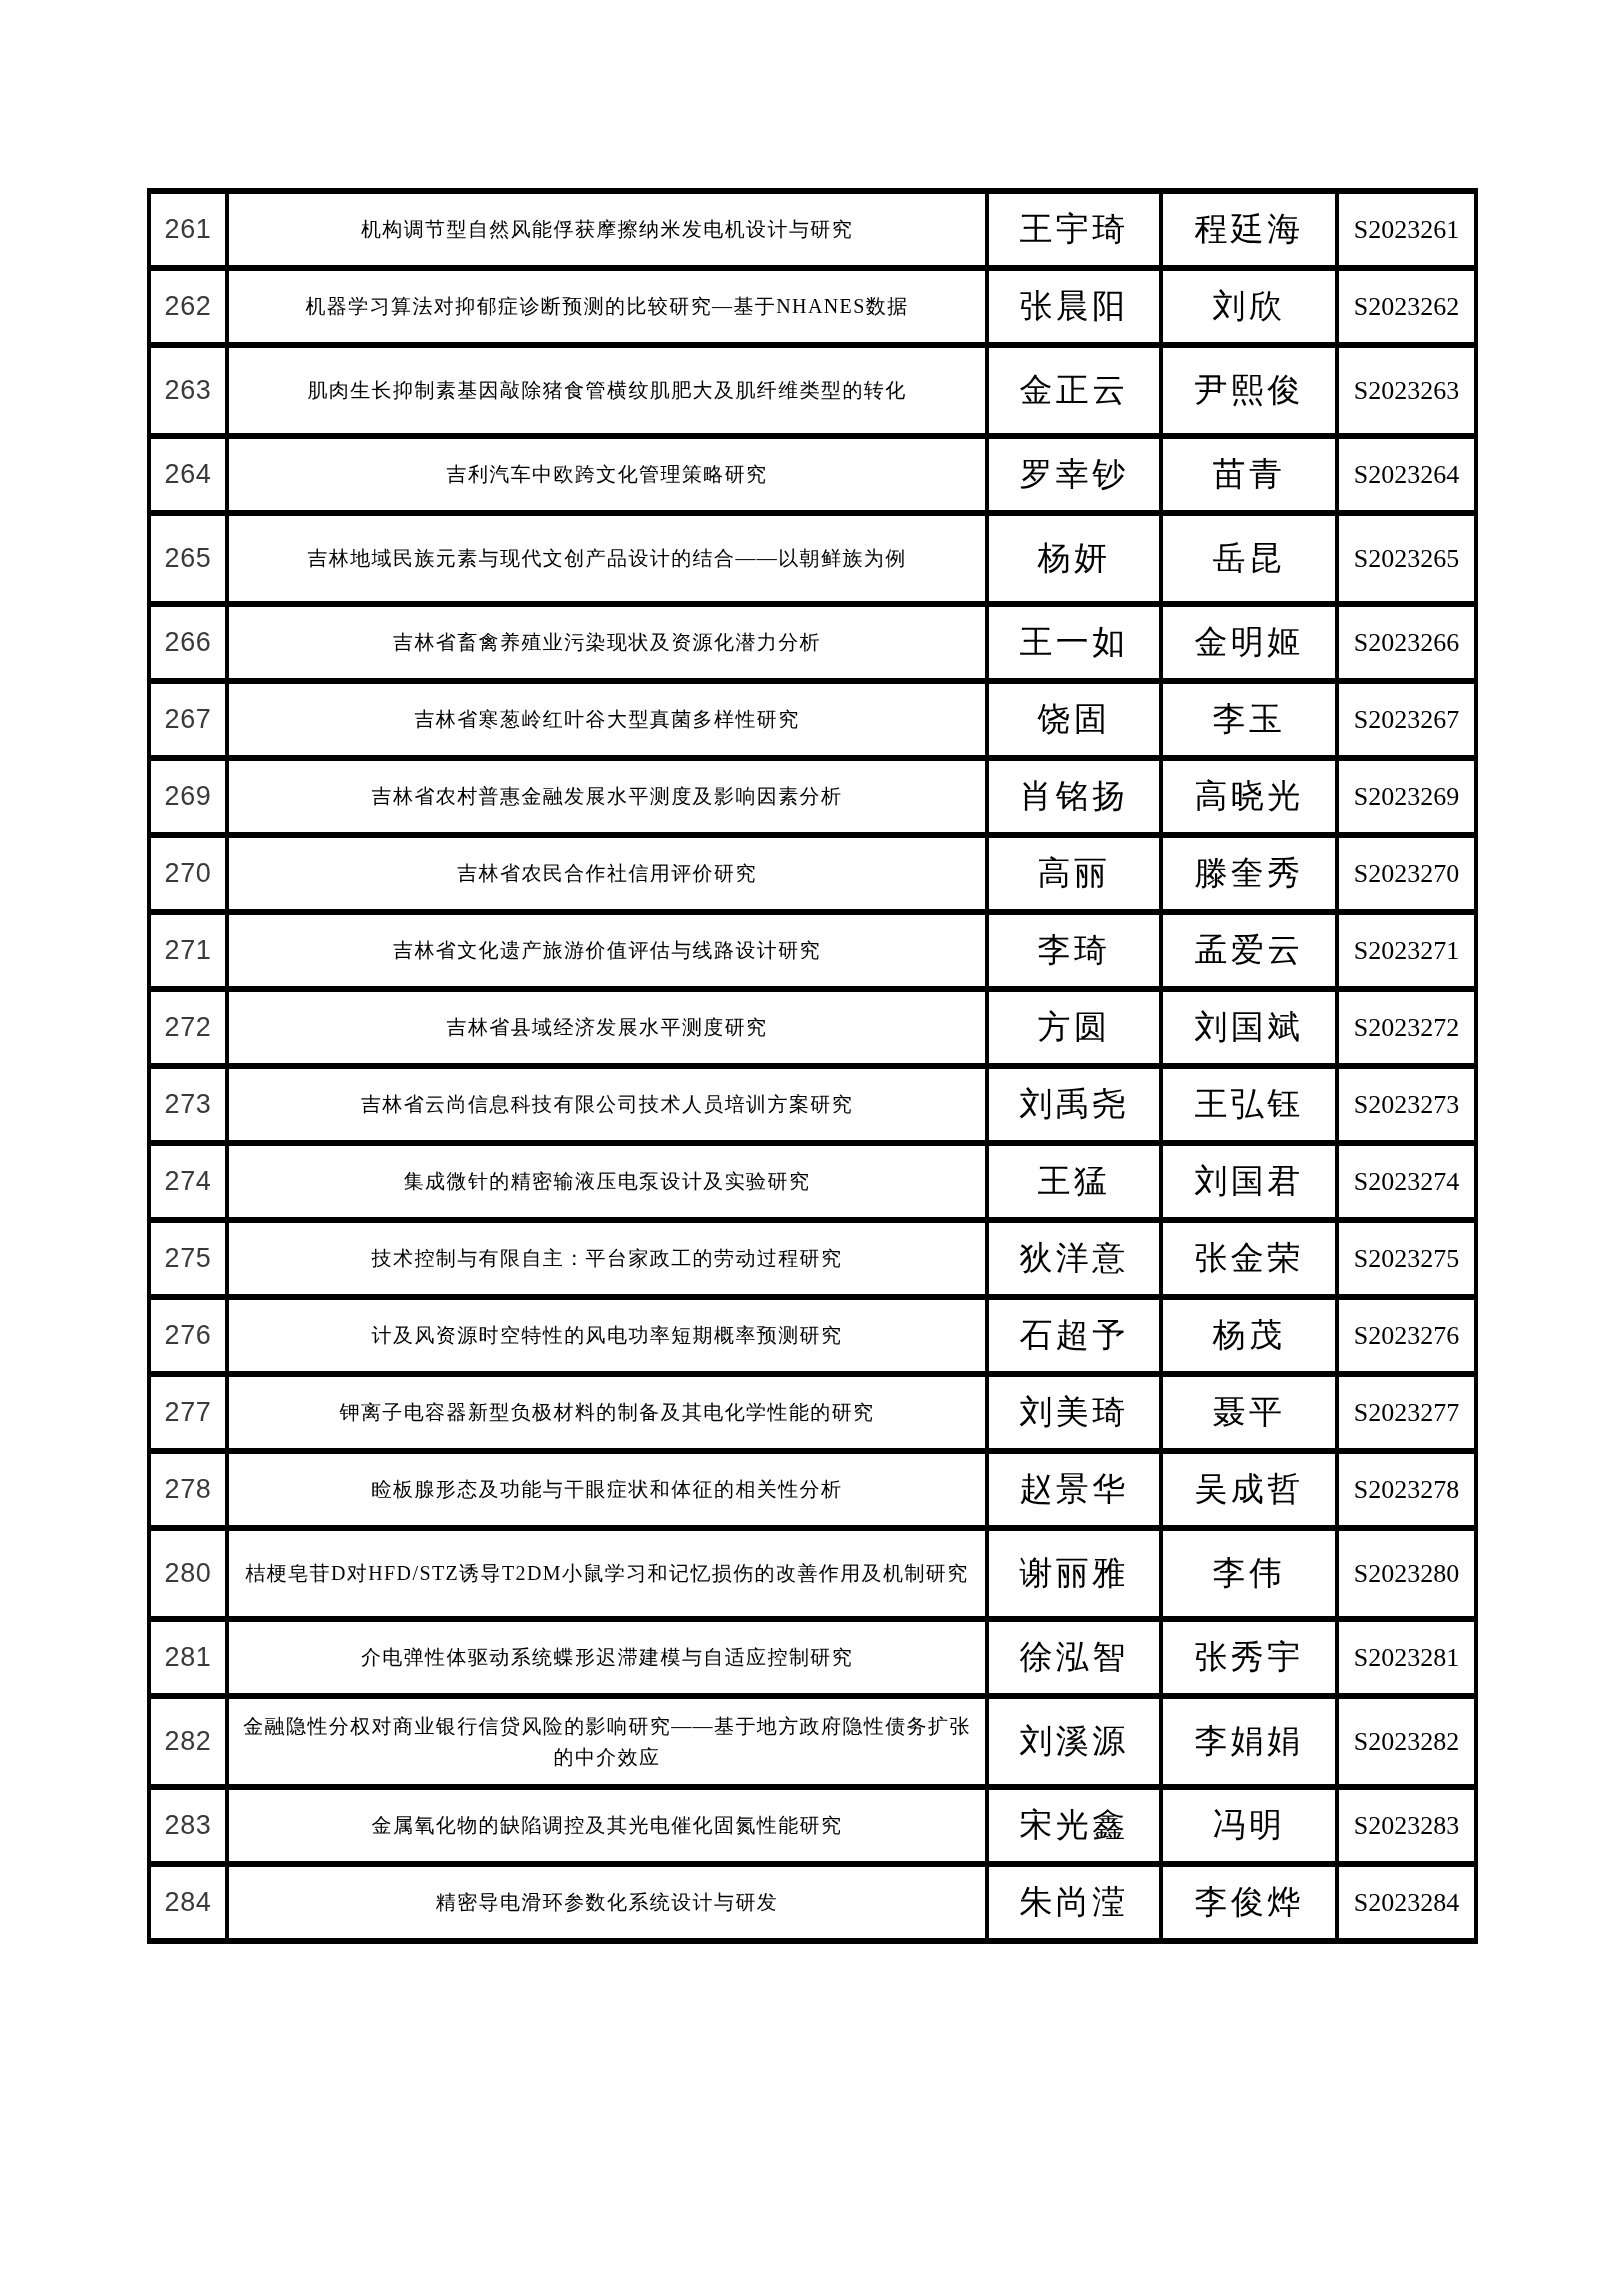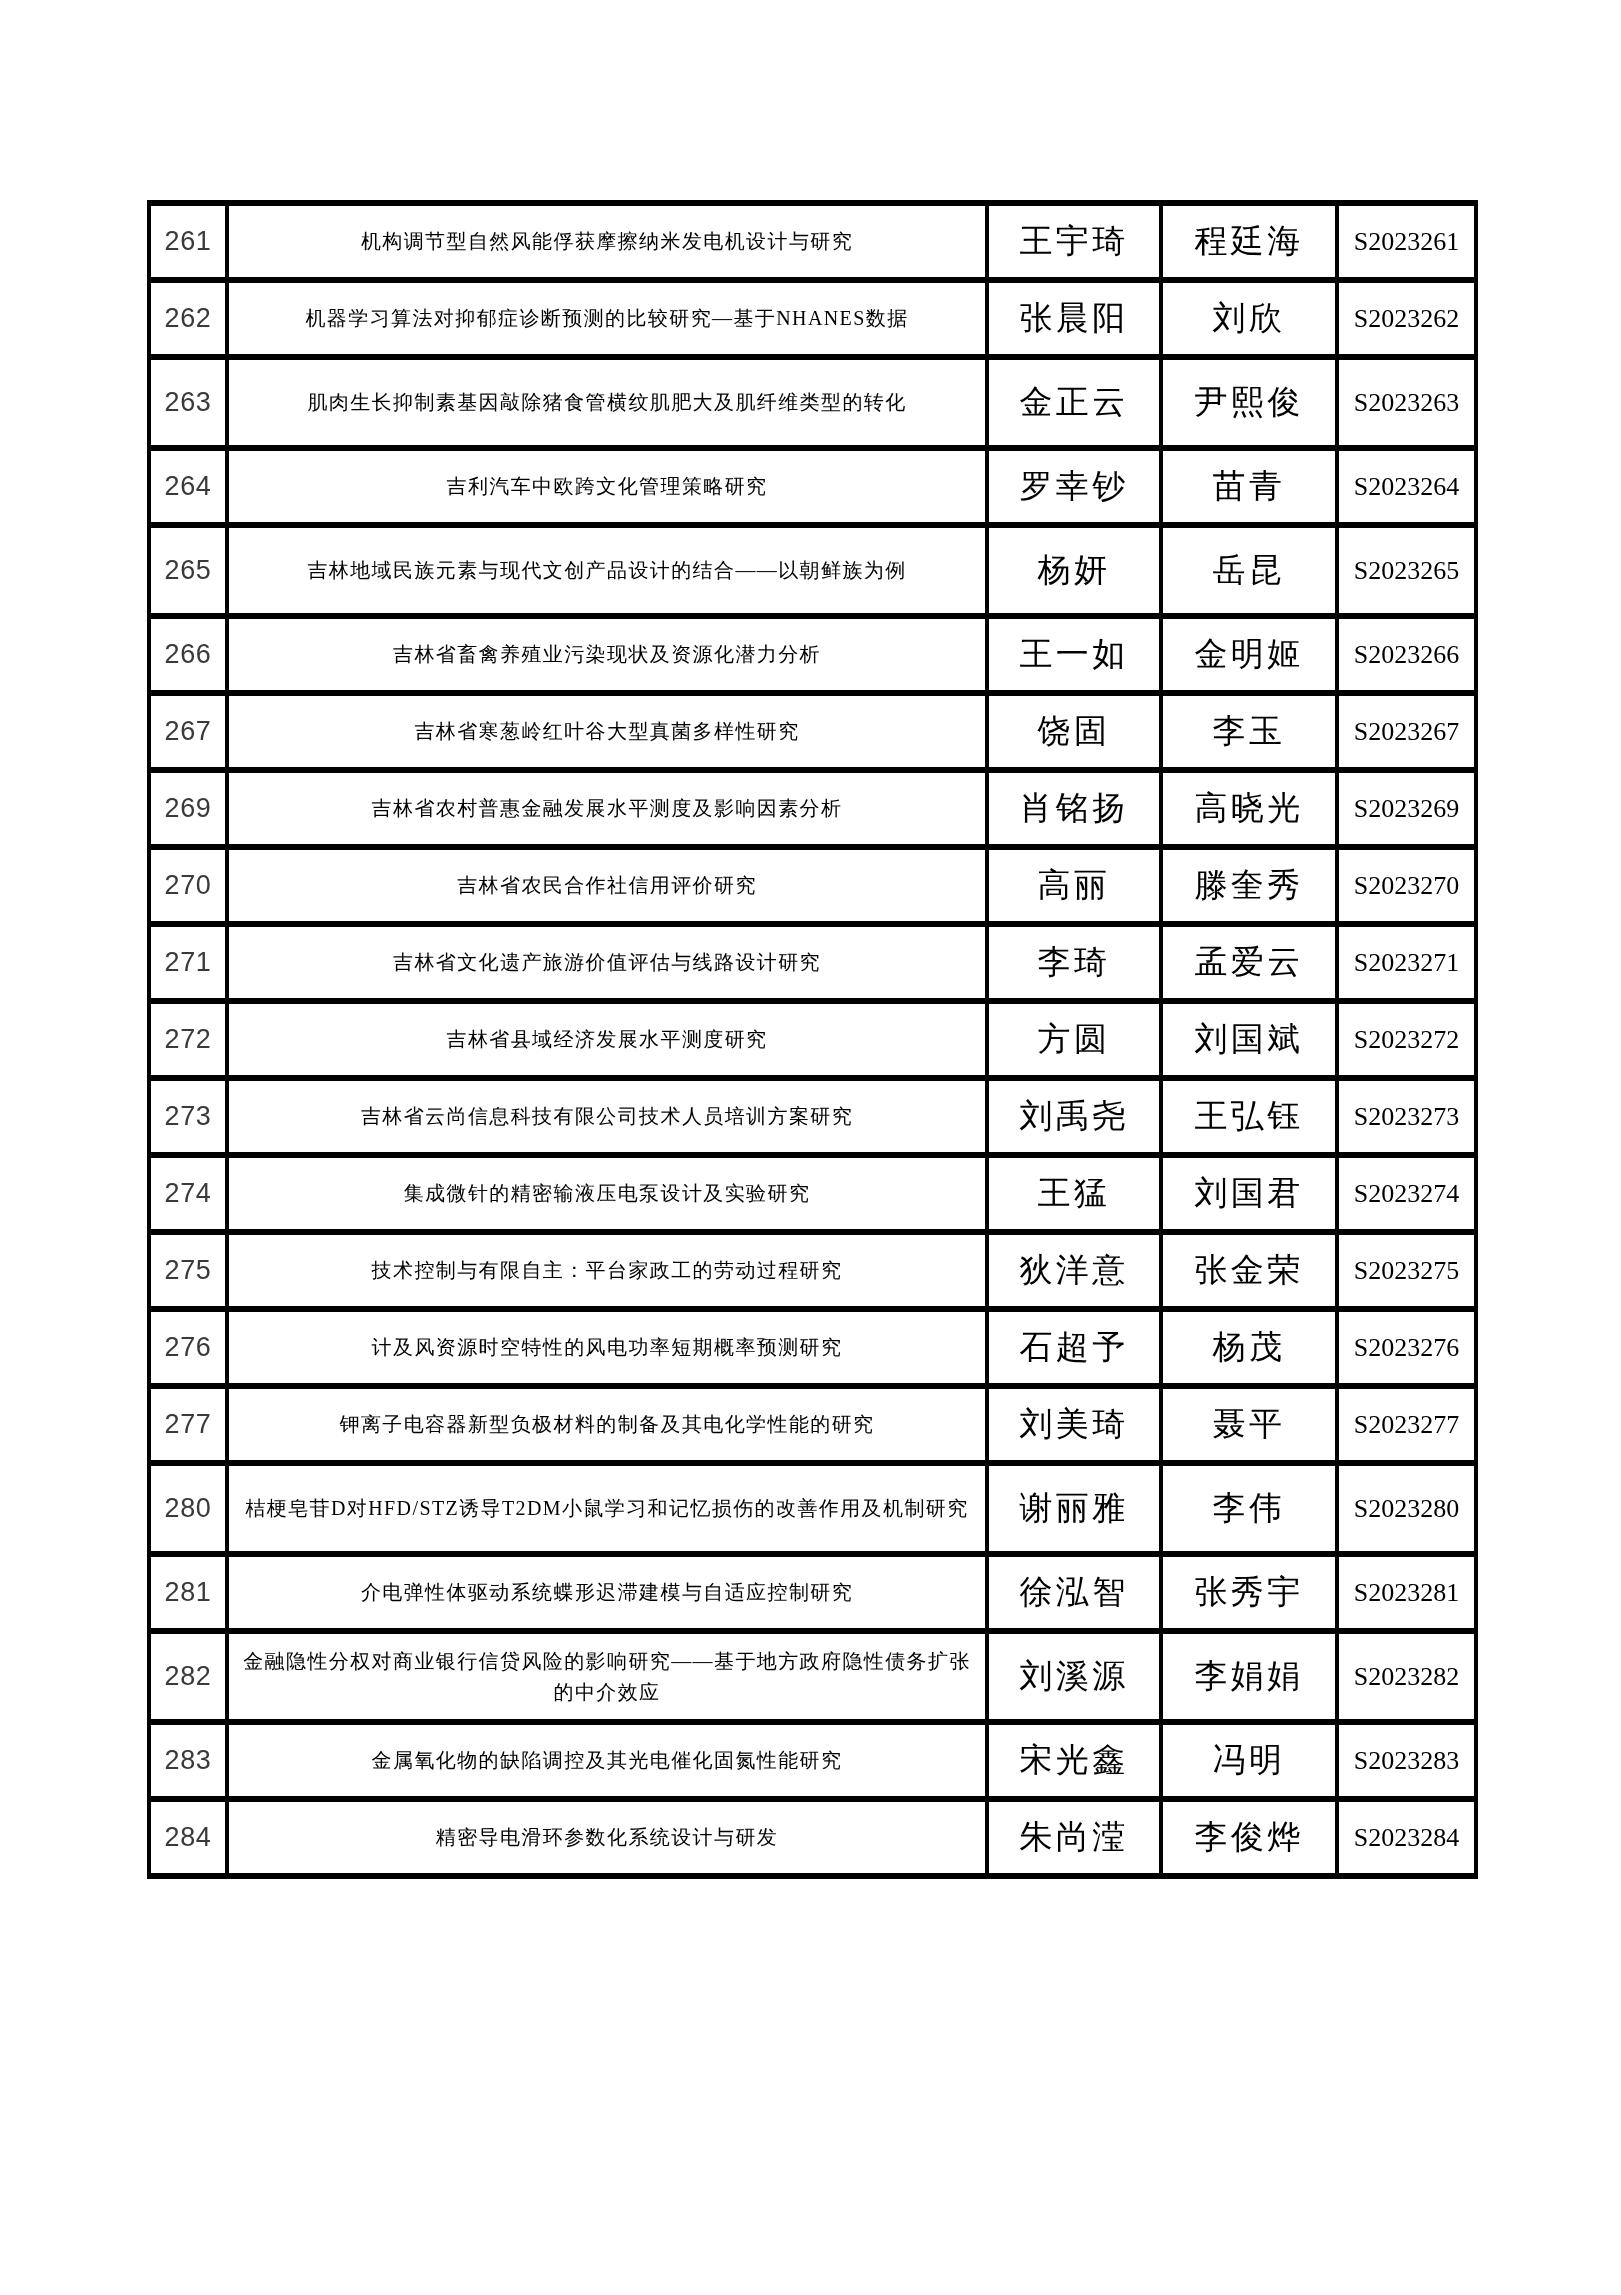--- a/index.html
+++ b/index.html
@@ -8,21 +8,21 @@
     width:1622px;
     height:2295px;
     background:#ffffff;
     font-family:"Liberation Serif","DejaVu Serif",serif;
     color:#000;
     overflow:hidden;
   }
   table.list{
     position:absolute;
     left:147px;
-    top:200px;
+    top:188px;
     width:1327px;
     border-collapse:collapse;
     table-layout:fixed;
   }
   table.list td{
     border-left:4.1px solid #000;
     border-right:4.1px solid #000;
     border-top:6.8px solid #000;
     border-bottom:6.8px solid #000;
     text-align:center;
@@ -174,20 +174,27 @@
           <td class="c-name">杨茂</td>
           <td class="c-code">S2023276</td>
         </tr>
         <tr class="r-single">
           <td class="c-no">277</td>
           <td class="c-title">钾离子电容器新型负极材料的制备及其电化学性能的研究</td>
           <td class="c-name">刘美琦</td>
           <td class="c-name">聂平</td>
           <td class="c-code">S2023277</td>
         </tr>
+        <tr class="r-single">
+          <td class="c-no">278</td>
+          <td class="c-title">睑板腺形态及功能与干眼症状和体征的相关性分析</td>
+          <td class="c-name">赵景华</td>
+          <td class="c-name">吴成哲</td>
+          <td class="c-code">S2023278</td>
+        </tr>
         <tr class="r-tall">
           <td class="c-no">280</td>
           <td class="c-title">桔梗皂苷D对HFD/STZ诱导T2DM小鼠学习和记忆损伤的改善作用及机制研究</td>
           <td class="c-name">谢丽雅</td>
           <td class="c-name">李伟</td>
           <td class="c-code">S2023280</td>
         </tr>
         <tr class="r-single">
           <td class="c-no">281</td>
           <td class="c-title">介电弹性体驱动系统蝶形迟滞建模与自适应控制研究</td>

